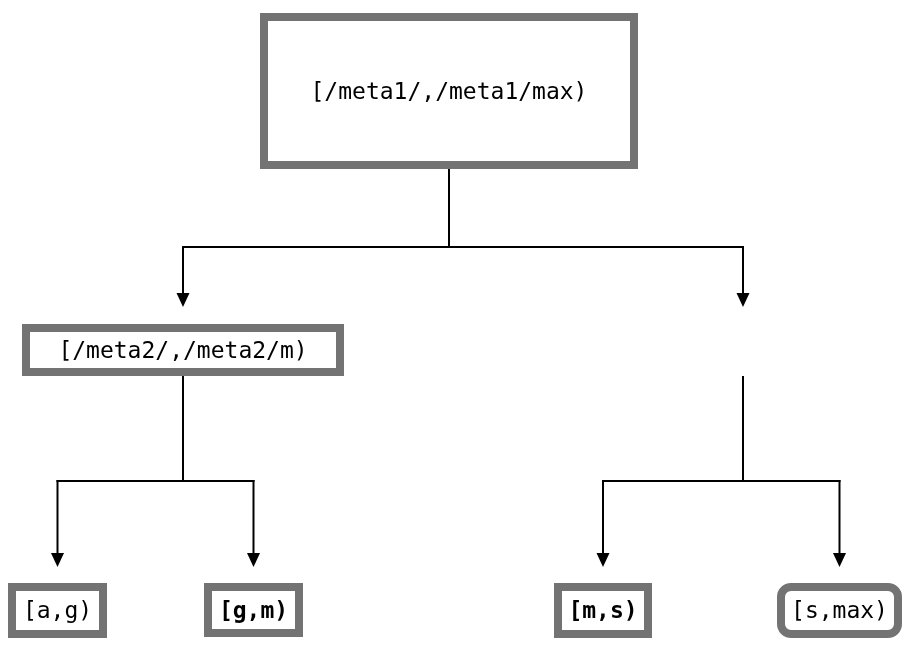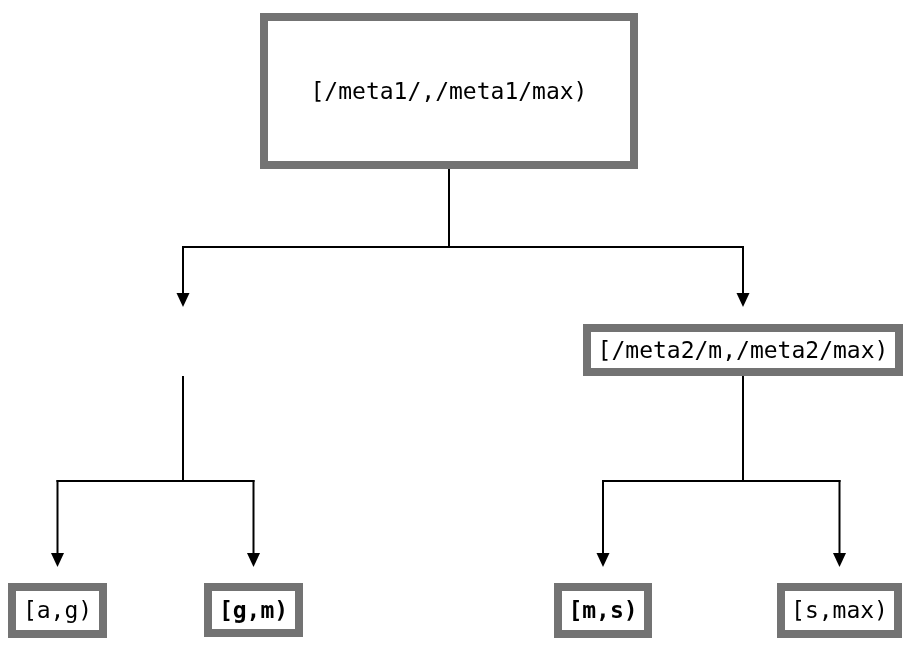--- a/index.html
+++ b/index.html
@@ -46,21 +46,21 @@
     font-size: 23px;
     line-height: 1;
     white-space: nowrap;
   }
   .node-root      { left: 260px; top: 13px;  width: 378px; height: 156px; }
   .node-l2-left   { left: 22px;  top: 324px; width: 322px; height: 52px; }
   .node-l2-right  { left: 583px; top: 324px; width: 320px; height: 52px; }
   .node-leaf-ag   { left: 8px;   top: 583px; width: 99px;  height: 55px; }
   .node-leaf-gm   { left: 204px; top: 583px; width: 99px;  height: 54px; font-weight: bold; }
   .node-leaf-ms   { left: 554px; top: 583px; width: 98px;  height: 55px; font-weight: bold; }
-  .node-leaf-smax { left: 777px; top: 583px; width: 125px; height: 55px; }
+  .node-leaf-smax { left: 777px; top: 583px; width: 125px; height: 55px; border-radius: 14px; }
 </style>
 </head>
 <body>
 
 <div class="canvas">
 
   <svg class="edges" width="912" height="652" viewBox="0 0 912 652" xmlns="http://www.w3.org/2000/svg">
 
     <g>
       <line x1="449" y1="169" x2="449" y2="248" stroke="#000000"></line>
@@ -99,24 +99,24 @@
     <g>
       <line x1="839.5" y1="480" x2="839.5" y2="554" stroke="#000000"></line>
       <polygon points="833,553 846,553 839.5,567" fill="#000000"></polygon>
     </g>
   </svg>
 
   <div class="node node-root">
     <span>[/meta1/,/meta1/max)</span>
   </div>
 
+  <div class="node node-l2-left">
+    <span>[/meta2/,/meta2/m)</span>
+  </div>
 
-  <div class="node node-l2-right">
-    <span>[/meta2/m,/meta2/max)</span>
-  </div>
 
   <div class="node node-leaf-ag">
     <span>[a,g)</span>
   </div>
 
   <div class="node node-leaf-gm">
     <span>[g,m)</span>
   </div>
 
   <div class="node node-leaf-ms">

